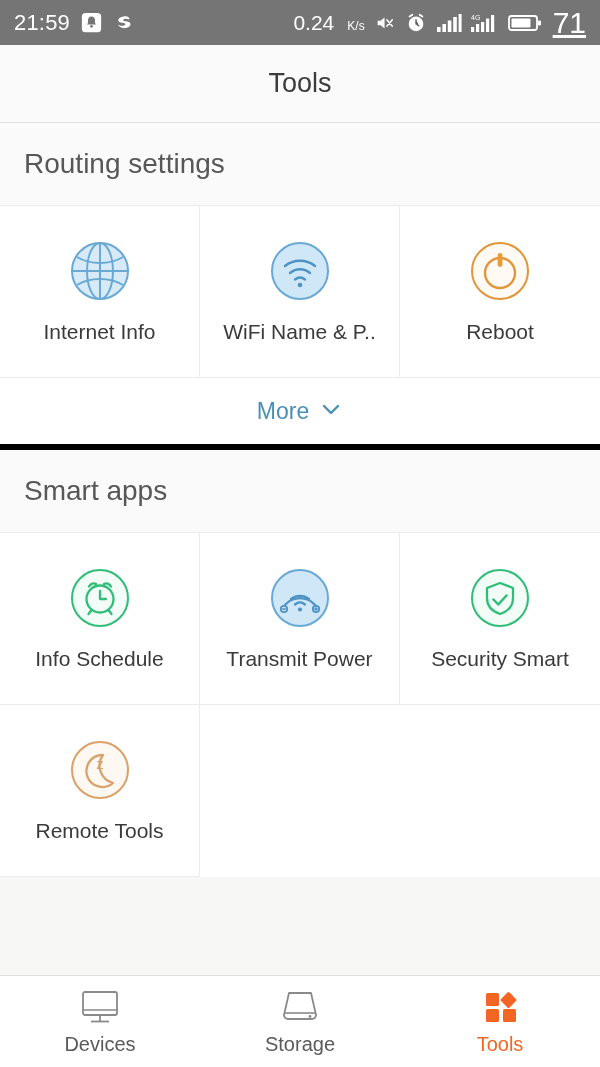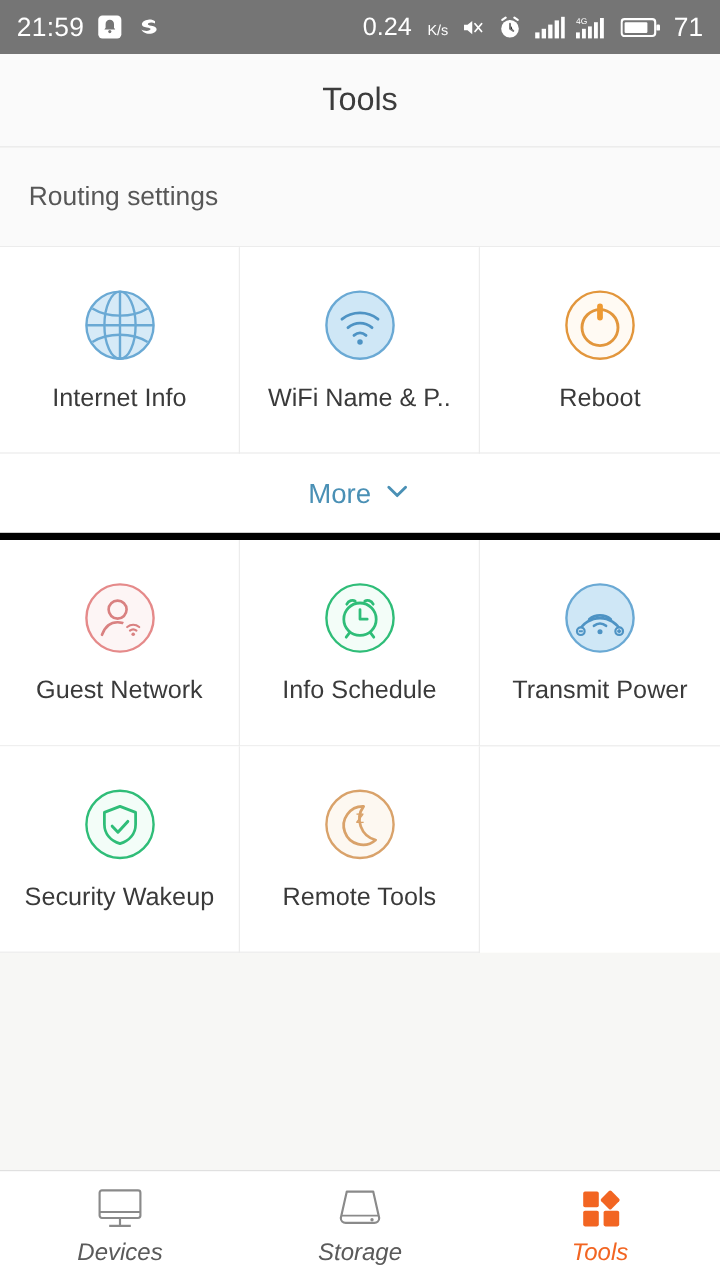--- a/index.html
+++ b/index.html
@@ -18,37 +18,37 @@
     display: flex; align-items: center;
     padding: 0 14px;
     font-size: 21px;
   }
   .sb-left { display: flex; align-items: center; gap: 11px; }
   .sb-right { margin-left: auto; display: flex; align-items: center; gap: 9px; }
   .sb-time { font-size: 22px; letter-spacing: .2px; }
   .sb-ico { display: inline-flex; align-items: center; justify-content: center; }
   .sb-rate { font-size: 21px; display:flex; align-items:baseline; gap:13px;}
   .sb-rate sup { font-size: 12px; }
-  .sb-batt-num { font-size: 22px; margin-left: 2px; }
+  .sb-batt-num { font-size: 30px; margin-left: 2px; text-decoration: underline; }
 
   
   .titlebar {
     flex: 0 0 78px; background: #fafafa;
     display: flex; align-items: center; justify-content: center;
     border-bottom: 1px solid #e3e3e3;
   }
   .titlebar .title { font-size: 27px; color: #3c3c3c; }
 
   
   .content { flex: 1 1 auto; overflow: hidden; background: #f7f7f5; }
 
   .section-head {
     height: 83px; display: flex; align-items: center;
     padding-left: 24px; background: #fafafa;
-    font-size: 22px; color: #575757;
+    font-size: 28px; color: #575757;
     border-bottom: 1px solid #ececec;
   }
 
   .grid { display: flex; flex-wrap: wrap; background: #ffffff; }
   .cell {
     width: 200px; height: 172px;
     background: #ffffff;
     display: flex; flex-direction: column;
     align-items: center; justify-content: center;
     border-right: 1px solid #ececec;
@@ -74,21 +74,21 @@
 
   
   .tabbar {
     flex: 0 0 92px;
     background: #ffffff;
     border-top: 1px solid #e0e0e0;
     display: flex;
   }
   .tab {
     flex: 1 1 0; display: flex; flex-direction: column;
-    align-items: center; justify-content: center; gap: 8px; font-style: italic;
+    align-items: center; justify-content: center; gap: 8px;
   }
   .tab .ticon { height: 38px; display:flex; align-items:flex-end; }
   .tab .tlabel { font-size: 20px; color: #5a5a5a; }
   .tab.active .tlabel { color: #f26522; }
 </style>
 </head>
 <body>
 
 <div class="screen">
 
@@ -206,37 +206,24 @@
 
     <div class="more-row">
       <span class="more-text">More</span>
       <span>
         <svg width="24" height="24" viewBox="0 0 24 24">
             <path d="M5 9l7 7 7-7" fill="none" stroke="#4a90b5" stroke-width="2.4" stroke-linecap="round" stroke-linejoin="round"></path>
           </svg>
       </span>
     </div>
 
+    <div class="section-head">Smart apps</div>
     <div class="grid">
 
 
-      <div class="cell">
-        <span class="ic">
-          <svg width="62" height="62" viewBox="0 0 62 62">
-            <circle cx="31" cy="31" r="28" fill="#fdf5f5" stroke="#e58a8a" stroke-width="2"></circle>
-            <circle cx="29" cy="24" r="7.5" fill="none" stroke="#d98181" stroke-width="2.2"></circle>
-            <path d="M16 45c2.5-7 7.5-10.5 13-10.5S39.5 38 42 45" fill="none" stroke="#d98181" stroke-width="2.2" stroke-linecap="round"></path>
-            <circle cx="42" cy="40" r="9.5" fill="#fdf5f5"></circle>
-            <path d="M37 38.5c3-2.4 7-2.4 10 0" fill="none" stroke="#d98181" stroke-width="1.8" stroke-linecap="round"></path>
-            <path d="M39.3 41.5c1.6-1.3 3.8-1.3 5.4 0" fill="none" stroke="#d98181" stroke-width="1.8" stroke-linecap="round"></path>
-            <circle cx="42" cy="44.6" r="1.5" fill="#d98181"></circle>
-          </svg>
-        </span>
-        <span class="lbl">Guest Network</span>
-      </div>
 
       <div class="cell">
         <span class="ic">
           <svg width="62" height="62" viewBox="0 0 62 62">
             <circle cx="31" cy="31" r="28" fill="#f3fdf8" stroke="#2fbd78" stroke-width="2"></circle>
             <circle cx="31" cy="32" r="13.5" fill="none" stroke="#2fbd78" stroke-width="2.3"></circle>
             <path d="M31 24v8h6" fill="none" stroke="#2fbd78" stroke-width="2.3" stroke-linecap="round" stroke-linejoin="round"></path>
             <path d="M20 19.5c1.5-3 5-4 7-2.5M42 19.5c-1.5-3-5-4-7-2.5" fill="none" stroke="#2fbd78" stroke-width="2.3" stroke-linecap="round"></path>
             <path d="M22.5 43l-3 4M39.5 43l3 4" stroke="#2fbd78" stroke-width="2.3" stroke-linecap="round"></path>
           </svg>
@@ -263,21 +250,21 @@
       </div>
 
       <div class="cell">
         <span class="ic">
           <svg width="62" height="62" viewBox="0 0 62 62">
             <circle cx="31" cy="31" r="28" fill="#f3fdf8" stroke="#2fbd78" stroke-width="2"></circle>
             <path d="M31 16l13 5v10c0 8-5.5 13.5-13 16-7.5-2.5-13-8-13-16V21z" fill="none" stroke="#2fbd78" stroke-width="2.3" stroke-linejoin="round"></path>
             <path d="M24.5 32.5l4.8 5 8.2-9" fill="none" stroke="#2fbd78" stroke-width="2.5" stroke-linecap="round" stroke-linejoin="round"></path>
           </svg>
         </span>
-        <span class="lbl">Security Wakeup</span>
+        <span class="lbl">Security Smart</span>
       </div>
 
       <div class="cell">
         <span class="ic">
           <svg width="62" height="62" viewBox="0 0 62 62">
             <circle cx="31" cy="31" r="28" fill="#fdf8f1" stroke="#d9a26a" stroke-width="2"></circle>
             <path d="M34 16a16 16 0 1 0 10 28A18 18 0 0 1 34 16z" fill="none" stroke="#d9a26a" stroke-width="2.3" stroke-linejoin="round"></path>
             <text x="31" y="30" font-size="15" fill="#d9a26a" font-family="Liberation Sans, sans-serif" text-anchor="middle">z</text>
           </svg>
         </span>

